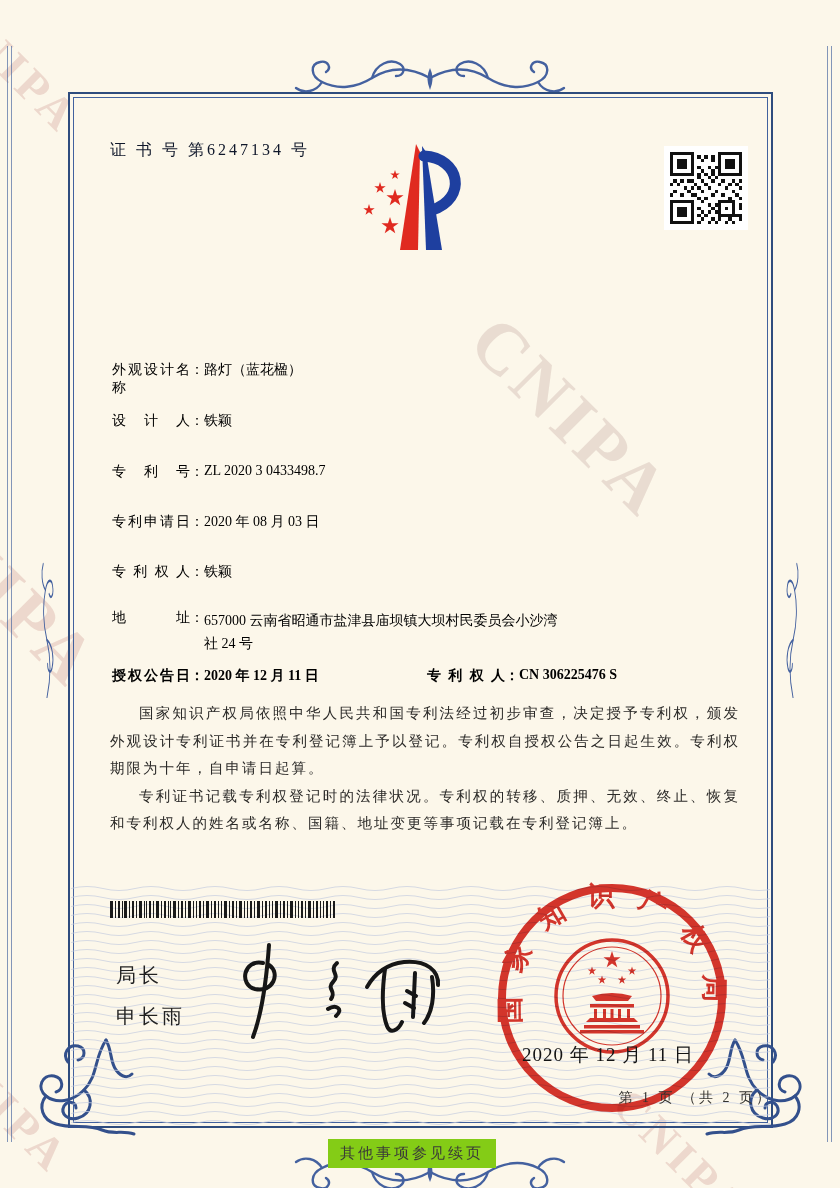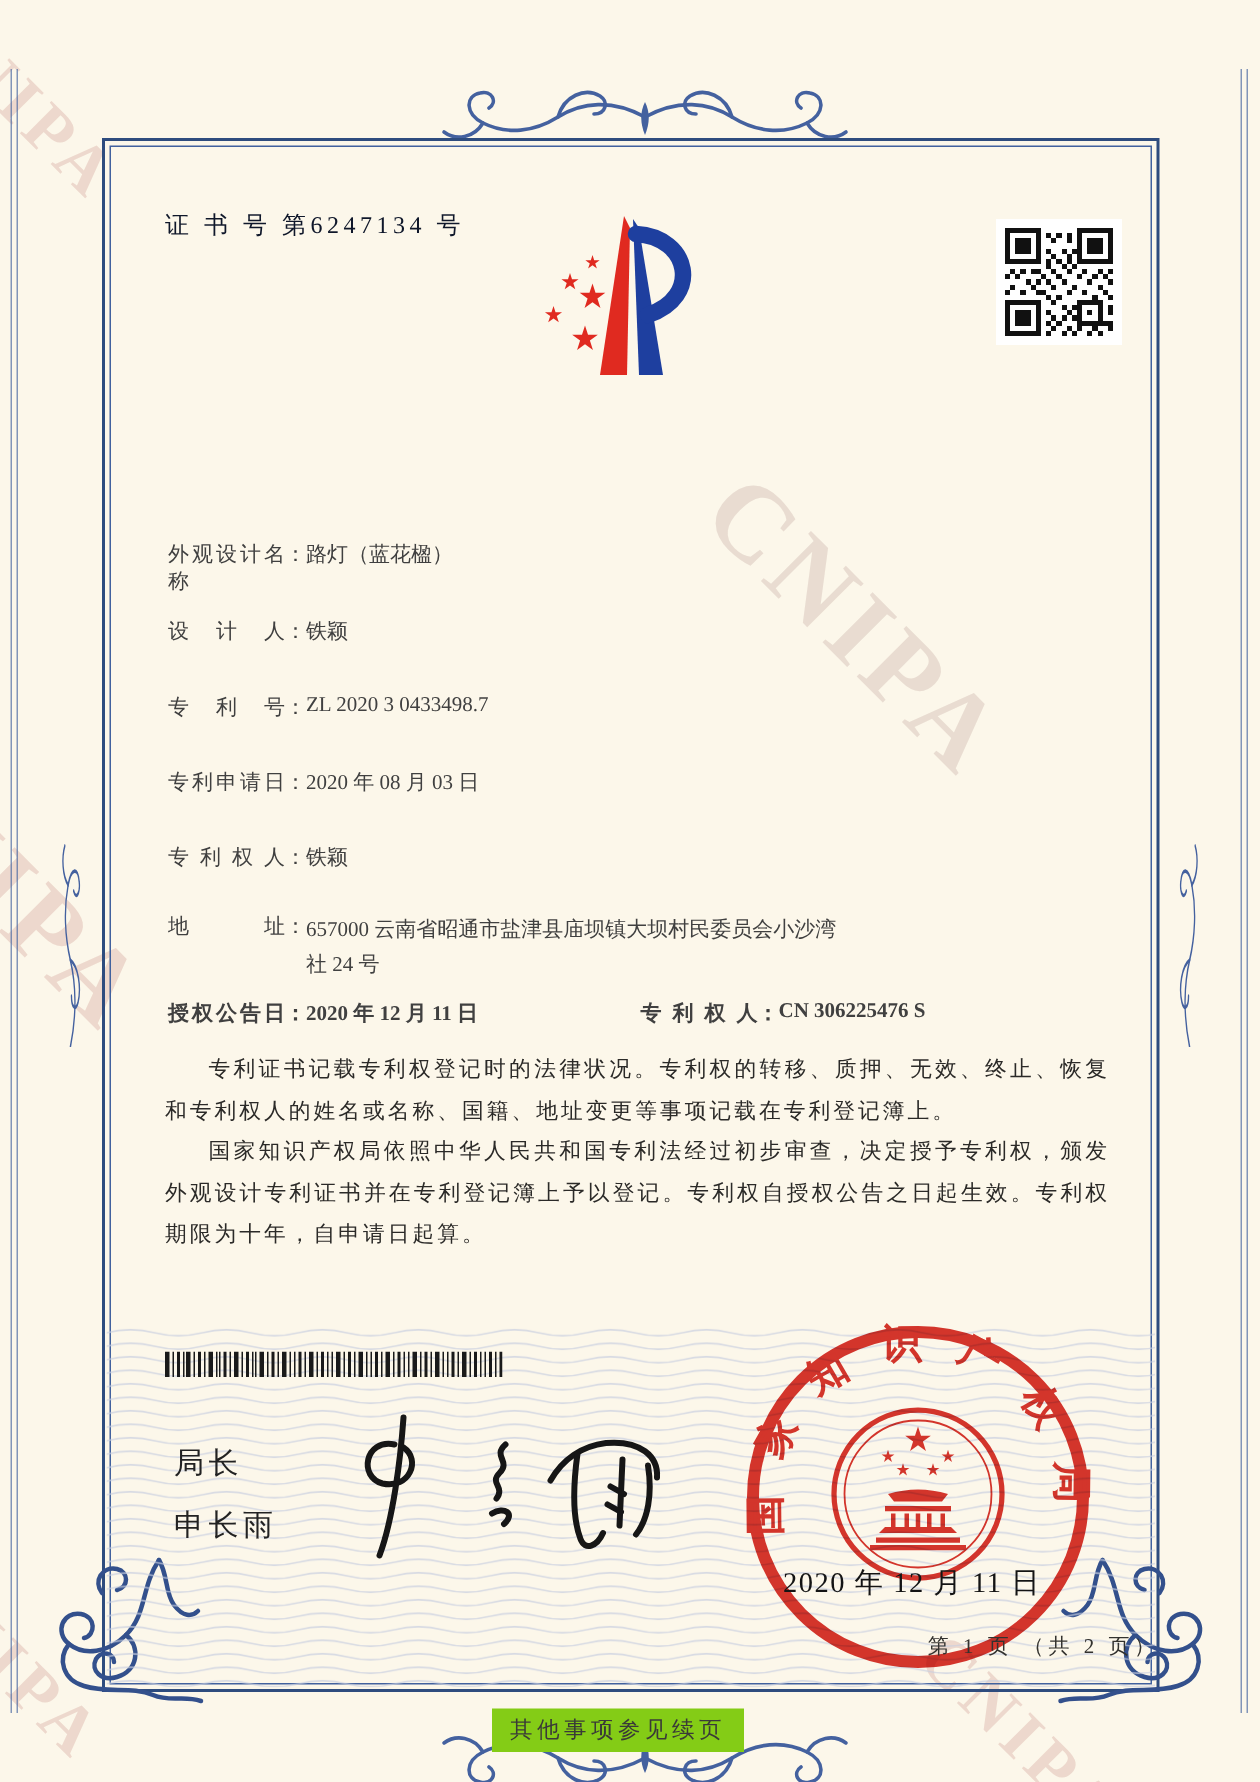--- a/index.html
+++ b/index.html
@@ -34,21 +34,21 @@
     content:""; position:absolute; inset:3px; border:1px solid #41619e;
   }
   .orn { position:absolute; pointer-events:none; }
   
   .cert-no { position:absolute; left:110px; top:140px; font-size:16px; letter-spacing:3px; color:#0f172a; }
   .logo { position:absolute; left:342px; top:140px; }
   .qr-box { position:absolute; left:664px; top:146px; width:84px; height:84px; background:#fff; padding:6px; }
   .title { position:absolute; left:0; right:0; top:254px; text-align:center;
            font-size:40px; font-weight:bold; letter-spacing:7px; color:#141414; }
   
-  .frow { position:absolute; left:112px; font-size:14px; color:#404040; }
+  .frow { position:absolute; left:112px; font-size:14px; color:#000000; }
   .flabel { display:inline-block; width:78px; text-align:justify; text-align-last:justify; vertical-align:top; }
   .fval  { display:inline-block; vertical-align:top; }
   .row-name   { top:361px; } .row-designer{ top:412px; } .row-patno { top:463px; }
   .row-appdate{ top:513px; } .row-patentee{ top:563px; }
   .row-addr   { top:609px; } .row-addr .fval { width:354px; line-height:23px; }
   .row-grant  { top:667px; width:620px;font-weight:bold; }
   .grant-no-pair { position:absolute; left:315px; top:0; }
   
   .paras { position:absolute; left:110px; top:700px; width:630px;
            font-size:14.5px; line-height:27.5px; letter-spacing:2px;
@@ -206,22 +206,22 @@
   <div class="frow row-grant">
     <span>
       <span class="flabel">授权公告日</span><span>：</span><span class="fval">2020 年 12 月 11 日</span>
     </span>
     <span class="grant-no-pair">
       <span class="flabel">专利权人</span><span>：</span><span class="fval">CN 306225476 S</span>
     </span>
   </div>
 
   <div class="paras">
+    <p>国家知识产权局依照中华人民共和国专利法经过初步审查，决定授予专利权，颁发外观设计专利证书并在专利登记簿上予以登记。专利权自授权公告之日起生效。专利权期限为十年，自申请日起算。</p>
     <p>专利证书记载专利权登记时的法律状况。专利权的转移、质押、无效、终止、恢复和专利权人的姓名或名称、国籍、地址变更等事项记载在专利登记簿上。</p>
-    <p>国家知识产权局依照中华人民共和国专利法经过初步审查，决定授予专利权，颁发外观设计专利证书并在专利登记簿上予以登记。专利权自授权公告之日起生效。专利权期限为十年，自申请日起算。</p>
   </div>
 
   <svg class="waves" width="699" height="241">
     <defs>
       <pattern id="wv" width="64" height="9" patternUnits="userSpaceOnUse">
         <path d="M0,4.5 Q16,0.5 32,4.5 T64,4.5" fill="none" stroke="#c9cfe0" stroke-width="1"></path>
       </pattern>
     </defs>
     <rect width="699" height="241" fill="url(#wv)" opacity="0.75"></rect>
   </svg>

